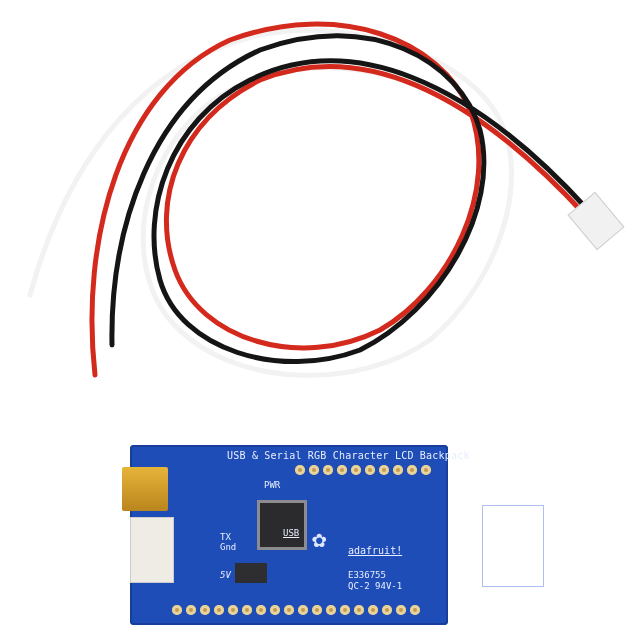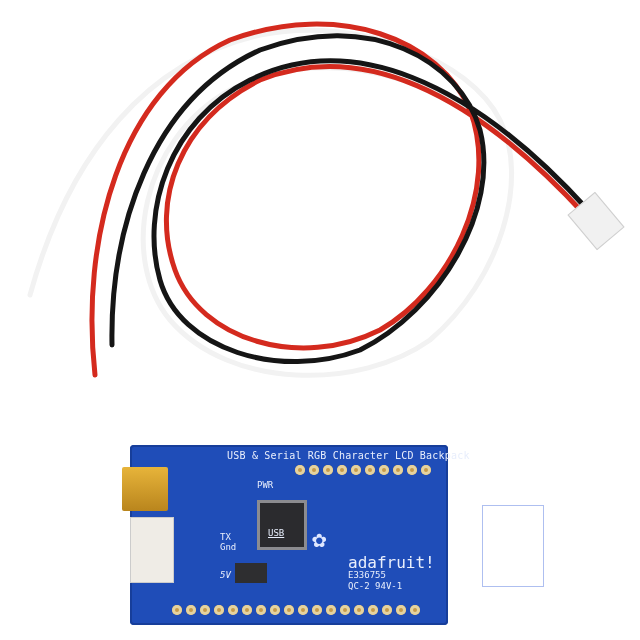--- a/index.html
+++ b/index.html
@@ -30,28 +30,28 @@
   </svg>
   <div class="conn"></div>
 
   <div class="board">
     <div class="silk title">USB &amp; Serial RGB Character LCD Backpack</div>
     <div class="usb"></div>
     <div class="jst"></div>
     <div class="chip"></div>
     <div class="reg"></div>
     <div class="star">✿</div>
-    <div class="silk" style="left:176px;top:110px;font-size:16px;">adafruit!</div>
+    <div class="silk" style="left:176px;top:101px;font-size:10px;text-decoration:underline;">adafruit!</div>
     <div class="silk" style="left:176px;top:126px;">E336755</div>
     <div class="silk" style="left:176px;top:137px;">QC-2  94V-1</div>
     <div class="silk" style="left:48px;top:88px;">TX</div>
     <div class="silk" style="left:48px;top:98px;">Gnd</div>
     <div class="silk" style="left:48px;top:126px;font-style:italic;">5V</div>
-    <div class="silk" style="left:85px;top:36px;">PWR</div>
-    <div class="silk" style="left:96px;top:84px;text-decoration:underline;">USB</div>
+    <div class="silk" style="left:92px;top:36px;">PWR</div>
+    <div class="silk" style="left:111px;top:84px;text-decoration:underline;">USB</div>
     <div class="hdr"></div>
     <div class="pinrow" style="left:165px;top:20px;">
       <div class="pin"></div>
         <div class="pin"></div>
         <div class="pin"></div>
         <div class="pin"></div>
         <div class="pin"></div>
       <div class="pin"></div>
         <div class="pin"></div>
         <div class="pin"></div>

